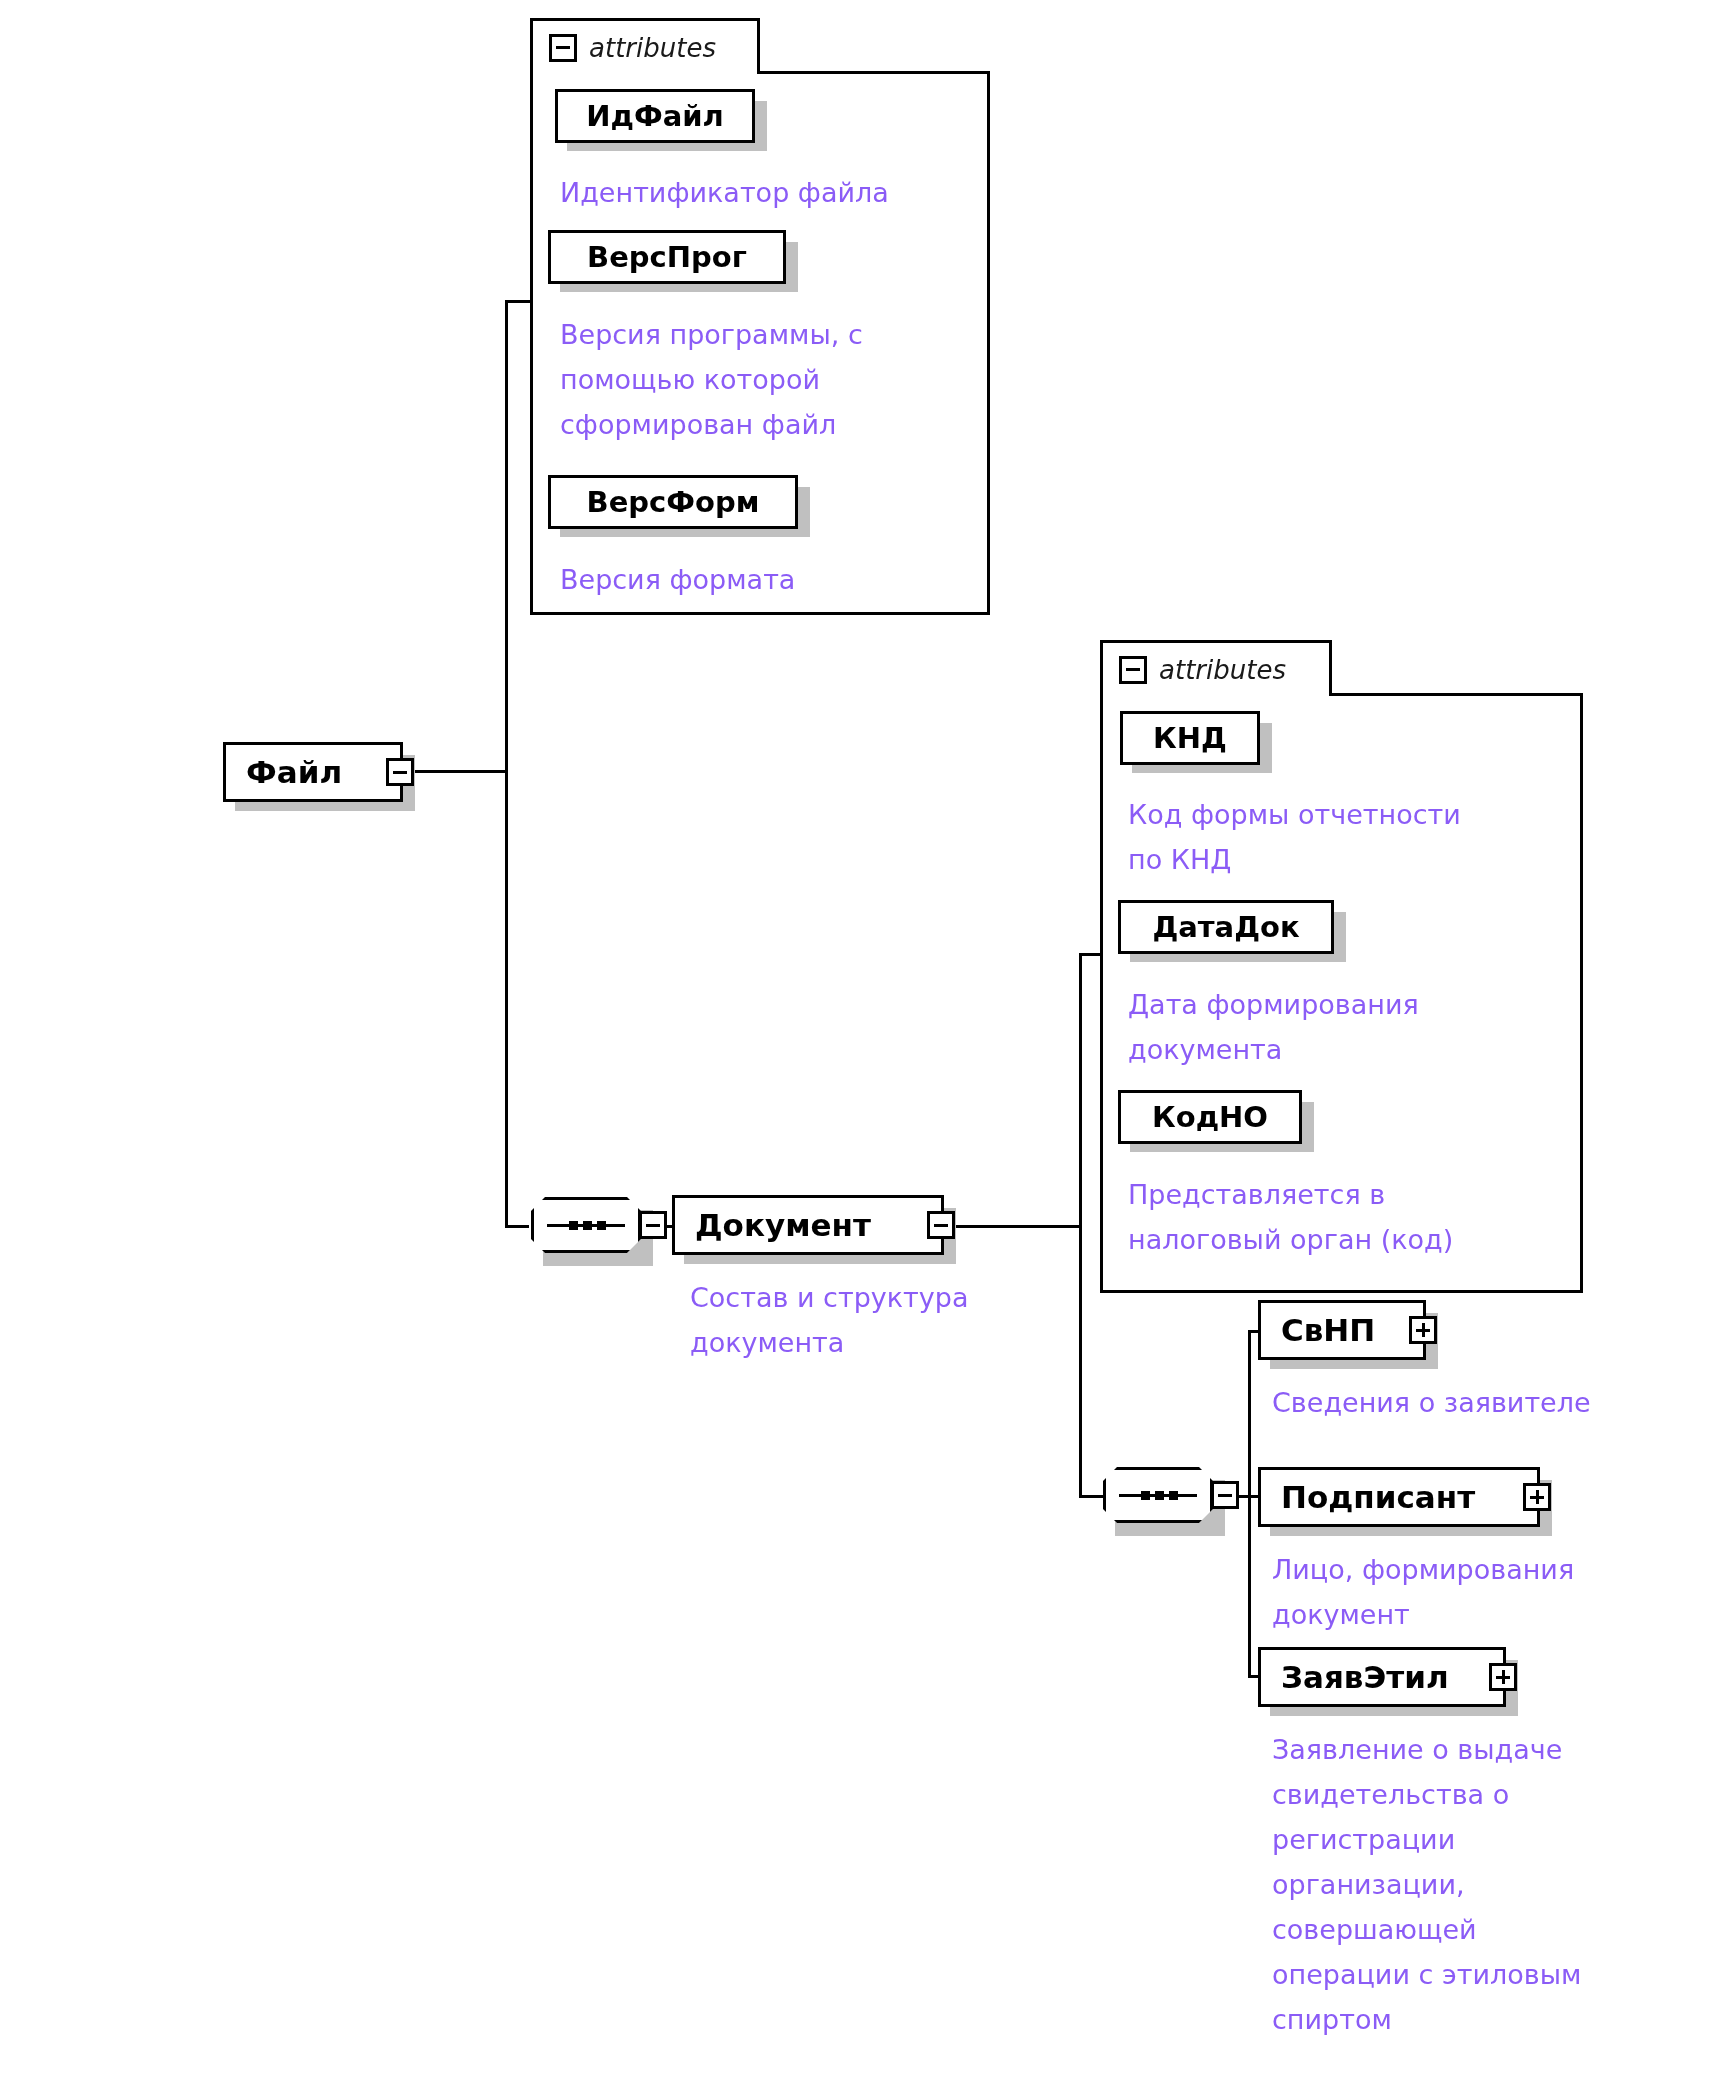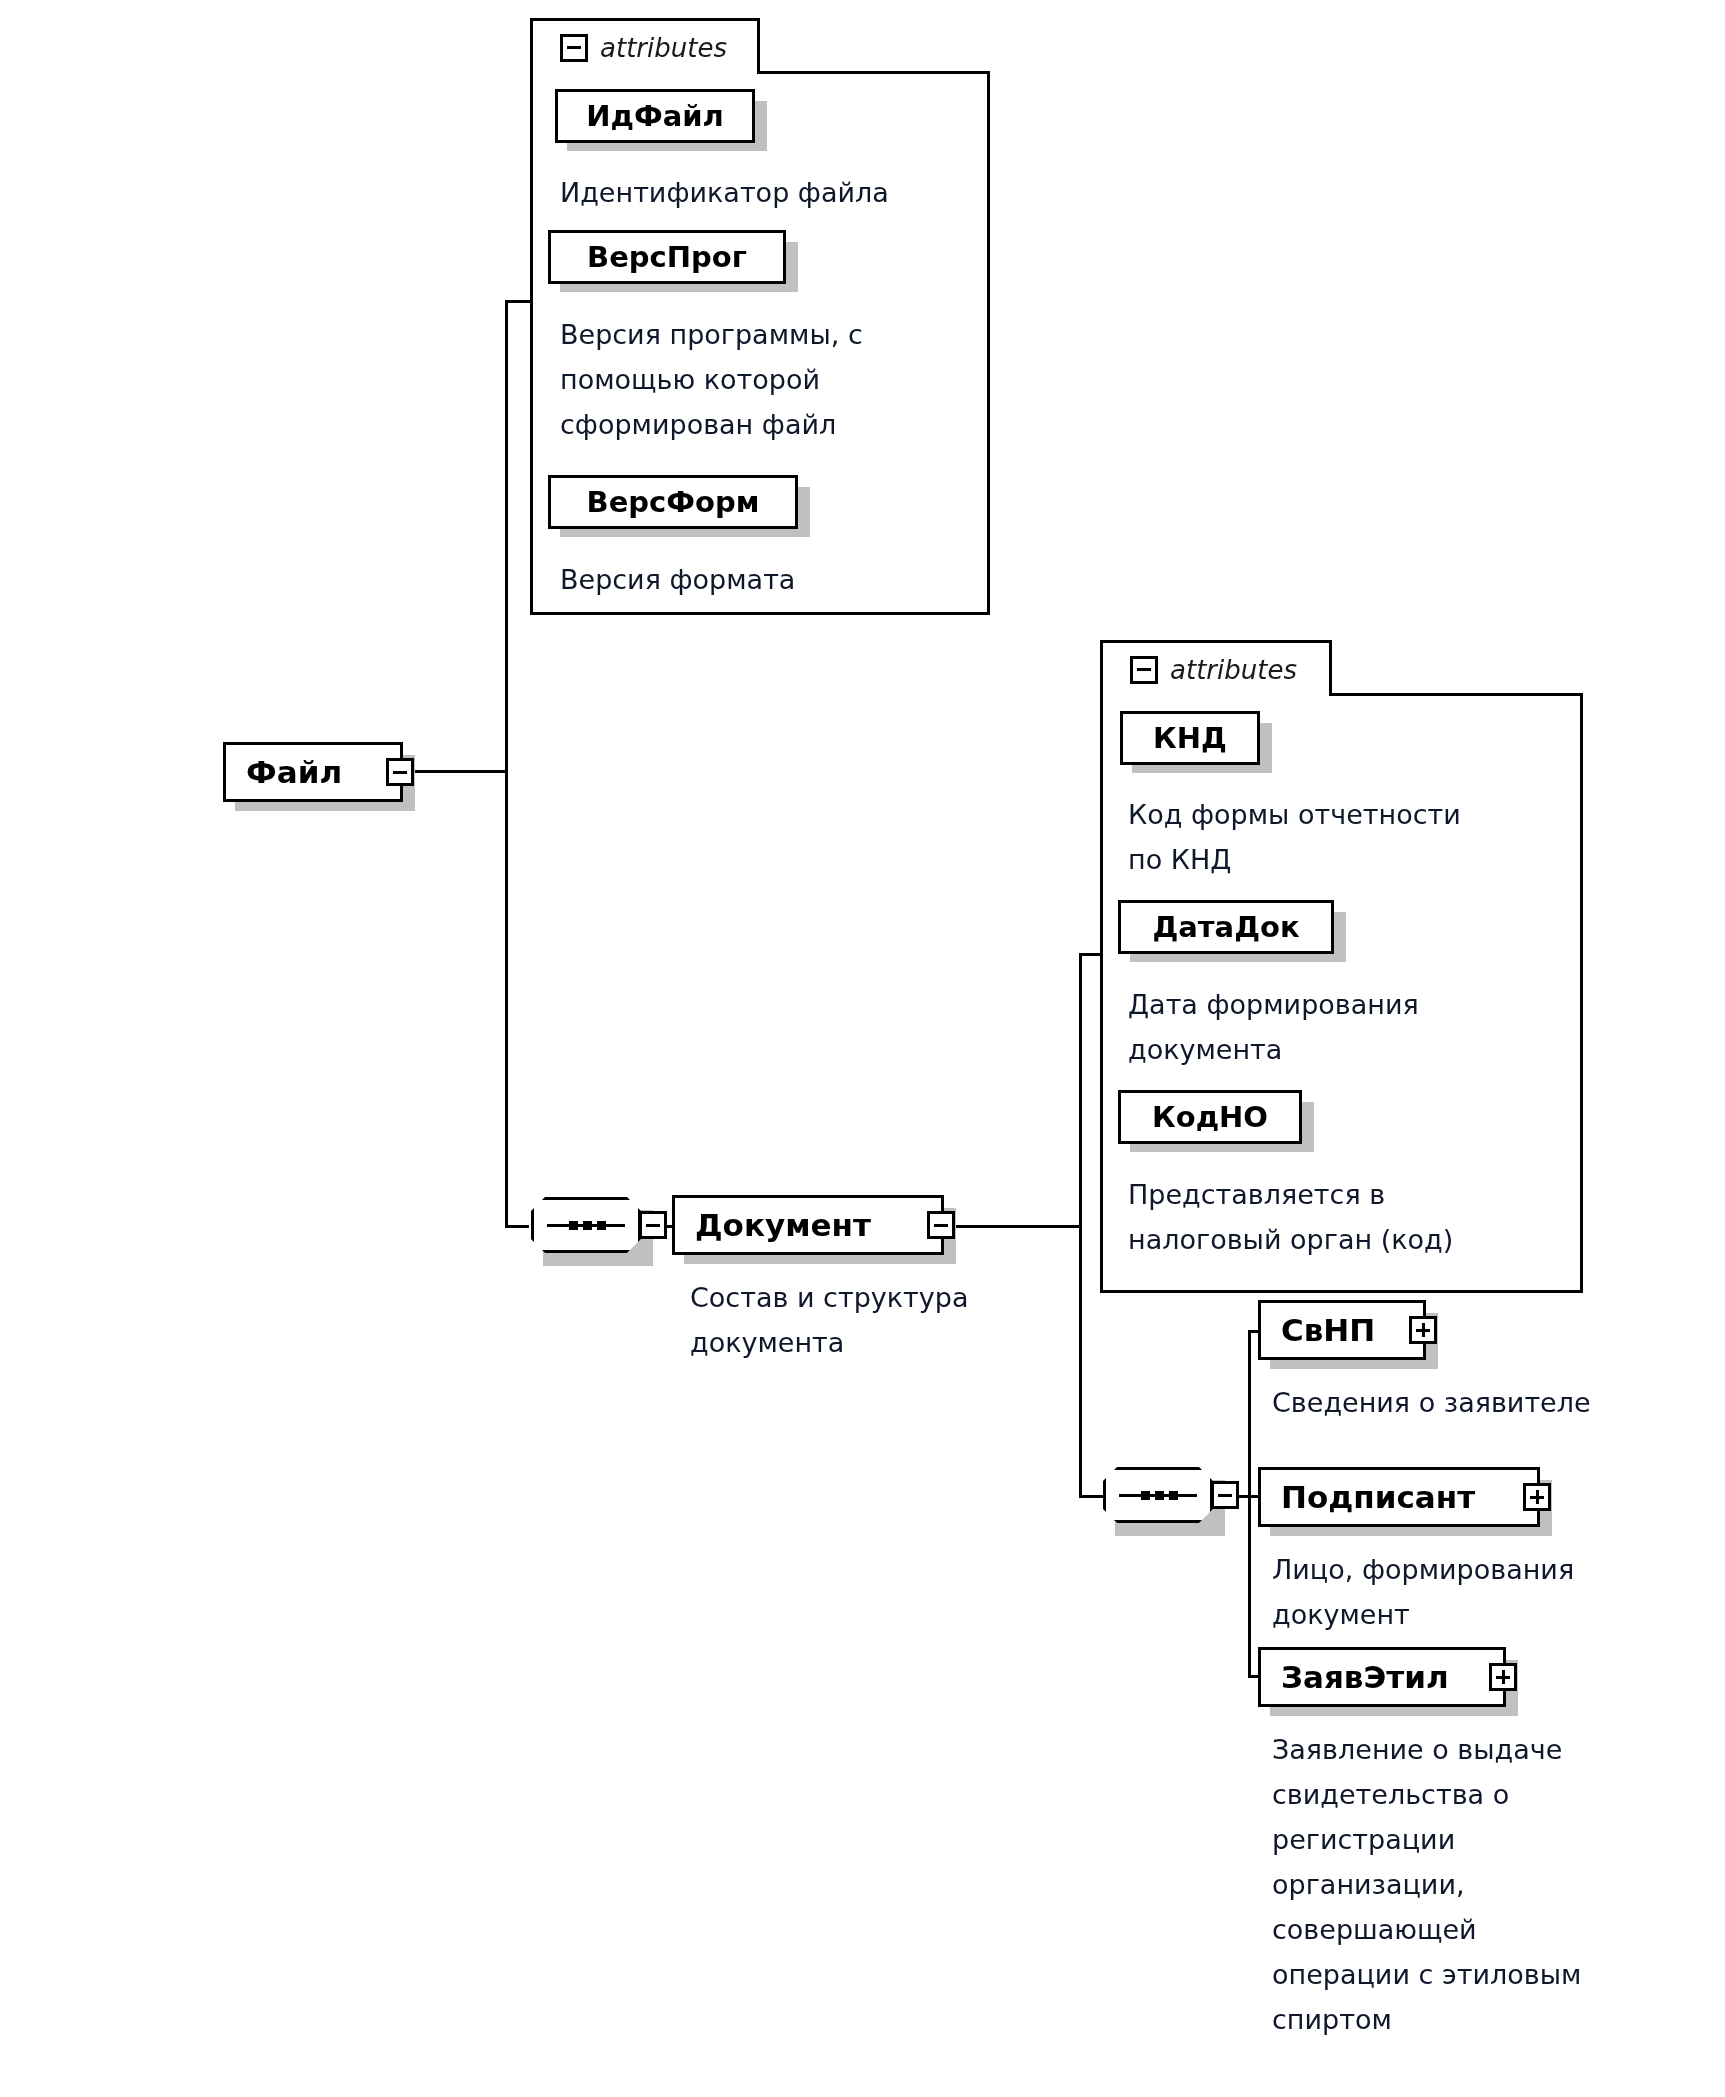--- a/index.html
+++ b/index.html
@@ -39,21 +39,21 @@
     position: absolute;
     left: 0;
     top: 0;
     height: 56px;
     border: 3px solid #000;
     border-bottom: none;
     box-sizing: border-box;
     background: #fff;
     display: flex;
     align-items: center;
-    padding-left: 27px;
+    padding-left: 16px;
     z-index: 3;
   }
   .attr-panel .body {
     position: absolute;
     left: 0;
     top: 53px;
     right: 0;
     bottom: 0;
     border: 3px solid #000;
     box-sizing: border-box;
@@ -121,21 +121,21 @@
   }
   .shadow {
     position: absolute;
     background: #c0c0c0;
     z-index: 2;
   }
 
   
   .desc {
     position: absolute;
-    color: #0f172a;
+    color: #8b5cf6;
     font-size: 27px;
     line-height: 45px;
     white-space: pre-line;
     z-index: 3;
   }
 
   
   .elem {
     position: absolute;
     height: 60px;

